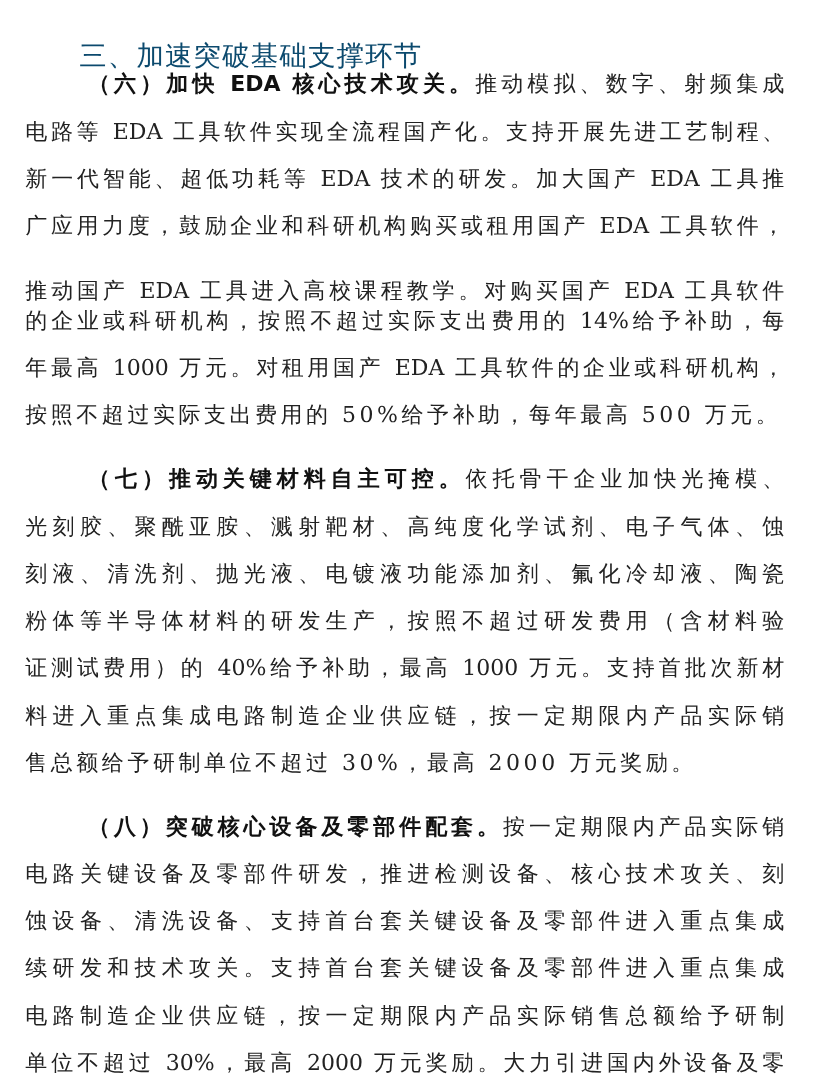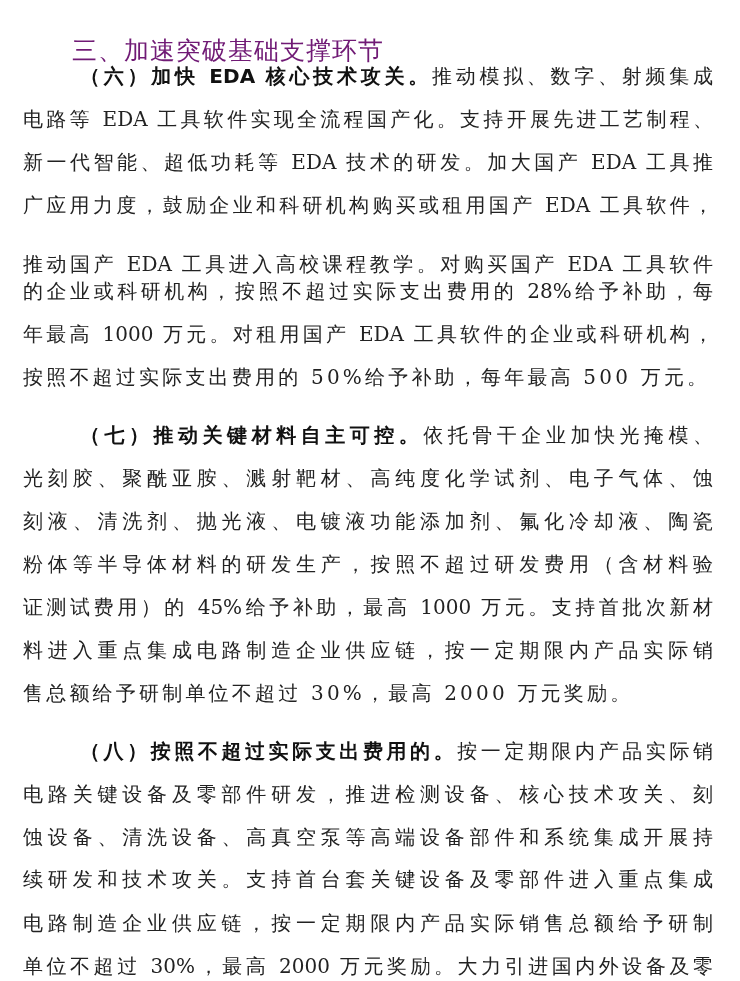--- a/index.html
+++ b/index.html
@@ -1,49 +1,49 @@
 <!DOCTYPE html>
 <html><head>
 <meta charset="utf-8">
 <style>
   html, body { margin: 0; padding: 0; background: #ffffff; }
   body { width: 740px; height: 981px; overflow: hidden; position: relative;
          font-family: "DejaVu Serif", "Liberation Serif", serif; color: #1a1a1a; }
   .heading { position: absolute; left: 72px; top: 13px; font-size: 25px; line-height: 34px;
              font-family: "DejaVu Sans", "Liberation Sans", sans-serif; font-weight: normal;
-             letter-spacing: 1px; color: #701a75; }
+             letter-spacing: 1px; color: #0c4a6e; }
   .line { position: absolute; left: 23px; width: 690px; height: 36px; font-size: 20px;
           line-height: 36px; white-space: nowrap; text-align: justify; text-align-last: justify;
           color: #222; }
   .line.indent { left: 80px; width: 633px; }
   .line.short { text-align-last: left; letter-spacing: 3.2px; }
   .bold { font-weight: bold; font-family: "DejaVu Sans", "Liberation Sans", sans-serif; color: #111; }
 </style>
 </head>
 <body>
 
 <div>
   <h2 class="heading">三、加速突破基础支撑环节</h2>
 
   <div class="line indent" style="top:58px"><span class="bold">（六）加快 EDA 核心技术攻关。</span><span>推动模拟、数字、射频集成</span></div>
   <div class="line" style="top:101px">电路等 EDA 工具软件实现全流程国产化。支持开展先进工艺制程、</div>
   <div class="line" style="top:144px">新一代智能、超低功耗等 EDA 技术的研发。加大国产 EDA 工具推</div>
   <div class="line" style="top:187px">广应用力度，鼓励企业和科研机构购买或租用国产 EDA 工具软件，</div>
   <div class="line" style="top:246px">推动国产 EDA 工具进入高校课程教学。对购买国产 EDA 工具软件</div>
-  <div class="line" style="top:273px">的企业或科研机构，按照不超过实际支出费用的 28%给予补助，每</div>
+  <div class="line" style="top:273px">的企业或科研机构，按照不超过实际支出费用的 14%给予补助，每</div>
   <div class="line" style="top:316px">年最高 1000 万元。对租用国产 EDA 工具软件的企业或科研机构，</div>
   <div class="line short" style="top:359px">按照不超过实际支出费用的 50%给予补助，每年最高 500 万元。</div>
 
   <div class="line indent" style="top:417px"><span class="bold">（七）推动关键材料自主可控。</span><span>依托骨干企业加快光掩模、</span></div>
   <div class="line" style="top:460px">光刻胶、聚酰亚胺、溅射靶材、高纯度化学试剂、电子气体、蚀</div>
   <div class="line" style="top:503px">刻液、清洗剂、抛光液、电镀液功能添加剂、氟化冷却液、陶瓷</div>
   <div class="line" style="top:546px">粉体等半导体材料的研发生产，按照不超过研发费用（含材料验</div>
-  <div class="line" style="top:589px">证测试费用）的 45%给予补助，最高 1000 万元。支持首批次新材</div>
+  <div class="line" style="top:589px">证测试费用）的 40%给予补助，最高 1000 万元。支持首批次新材</div>
   <div class="line" style="top:632px">料进入重点集成电路制造企业供应链，按一定期限内产品实际销</div>
   <div class="line short" style="top:675px">售总额给予研制单位不超过 30%，最高 2000 万元奖励。</div>
 
-  <div class="line indent" style="top:733px"><span class="bold">（八）按照不超过实际支出费用的。</span><span>按一定期限内产品实际销</span></div>
+  <div class="line indent" style="top:733px"><span class="bold">（八）突破核心设备及零部件配套。</span><span>按一定期限内产品实际销</span></div>
   <div class="line" style="top:776px">电路关键设备及零部件研发，推进检测设备、核心技术攻关、刻</div>
-  <div class="line" style="top:819px">蚀设备、清洗设备、高真空泵等高端设备部件和系统集成开展持</div>
+  <div class="line" style="top:819px">蚀设备、清洗设备、支持首台套关键设备及零部件进入重点集成</div>
   <div class="line" style="top:861px">续研发和技术攻关。支持首台套关键设备及零部件进入重点集成</div>
   <div class="line" style="top:905px">电路制造企业供应链，按一定期限内产品实际销售总额给予研制</div>
   <div class="line" style="top:948px">单位不超过 30%，最高 2000 万元奖励。大力引进国内外设备及零</div>
 </div>
 
 </body></html>

